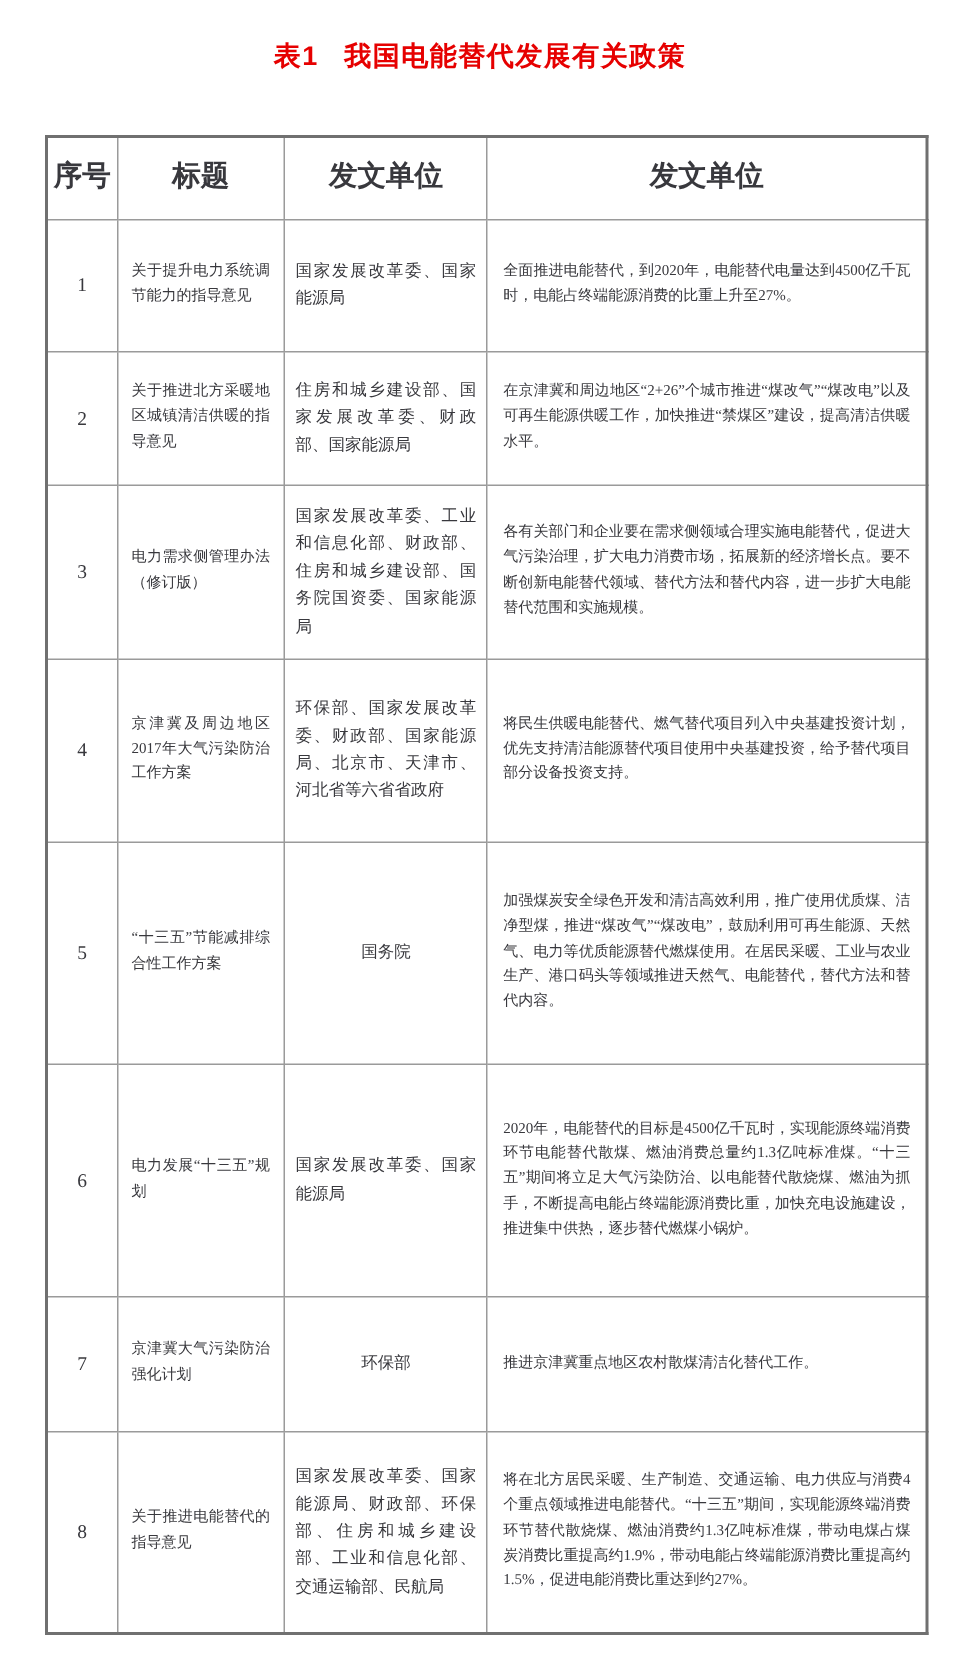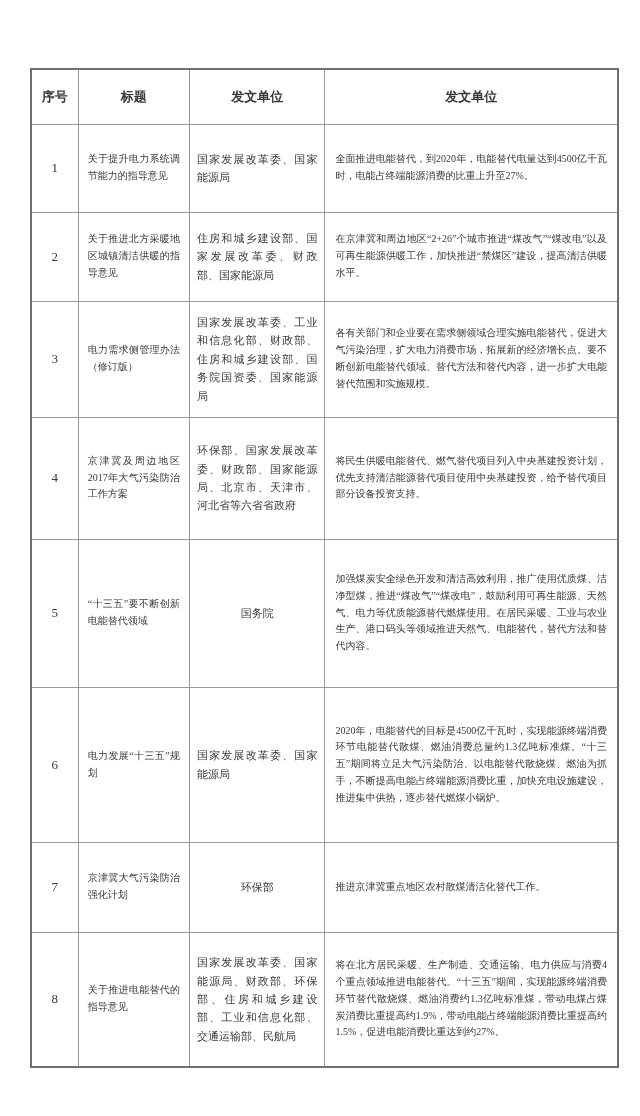--- a/index.html
+++ b/index.html
@@ -35,24 +35,24 @@
     table-layout: fixed;
     border: 2px solid var(--border-dark);
   }
   .policy-table th, .policy-table td {
     border: 1px solid var(--border);
     vertical-align: middle;
     font-size: 10px;
     line-height: 1.68;
   }
   .policy-table th {
-    font-family: Liberation Sans, sans-serif;
+    font-family: Liberation Mono, monospace;
     font-weight: bold;
     text-align: center;
-    font-size: 13px;
+    font-size: 19px;
   }
   td.cell-no { text-align: center; font-size: 13px; }
   td.cell-title { padding: 4px 9px; text-align: justify; }
   td.cell-unit { padding: 4px 7px; text-align: justify; font-size: 11px; }
   td.cell-unit.c { text-align: center; margin-top: 21px; }
   td.cell-content { padding: 6px 10px; text-align: justify; margin-top: 24px; }
   
   tr.h55  { height: 55px; }
   tr.h88  { height: 88px; }
   tr.h89  { height: 89px; }
@@ -61,20 +61,23 @@
   tr.h148 { height: 148px; }
   tr.h155 { height: 155px; }
   tr.h90  { height: 90px; }
   tr.h135 { height: 135px; }
 </style>
 </head>
 <body>
 
 <div class="page">
 
+  <div class="doc-title">
+    <span>表1</span><span class="gap"></span><span>我国电能替代发展有关政策</span>
+  </div>
 
   <table class="policy-table">
     <colgroup>
       <col style="width:47px">
       <col style="width:111px">
       <col style="width:135px">
       <col style="width:292px">
     </colgroup>
     <thead>
       <tr class="h55">
@@ -104,21 +107,21 @@
         <td class="cell-content">各有关部门和企业要在需求侧领域合理实施电能替代，促进大气污染治理，扩大电力消费市场，拓展新的经济增长点。要不断创新电能替代领域、替代方法和替代内容，进一步扩大电能替代范围和实施规模。</td>
       </tr>
       <tr class="h122">
         <td class="cell-no">4</td>
         <td class="cell-title">京津冀及周边地区2017年大气污染防治工作方案</td>
         <td class="cell-unit">环保部、国家发展改革委、财政部、国家能源局、北京市、天津市、河北省等六省省政府</td>
         <td class="cell-content">将民生供暖电能替代、燃气替代项目列入中央基建投资计划，优先支持清洁能源替代项目使用中央基建投资，给予替代项目部分设备投资支持。</td>
       </tr>
       <tr class="h148">
         <td class="cell-no">5</td>
-        <td class="cell-title">“十三五”要不断创新电能替代领域</td>
+        <td class="cell-title">“十三五”节能减排综合性工作方案</td>
         <td class="cell-unit c">国务院</td>
         <td class="cell-content">加强煤炭安全绿色开发和清洁高效利用，推广使用优质煤、洁净型煤，推进“煤改气”“煤改电”，鼓励利用可再生能源、天然气、电力等优质能源替代燃煤使用。在居民采暖、工业与农业生产、港口码头等领域推进天然气、电能替代，替代方法和替代内容。</td>
       </tr>
       <tr class="h155">
         <td class="cell-no">6</td>
         <td class="cell-title">电力发展“十三五”规划</td>
         <td class="cell-unit">国家发展改革委、国家能源局</td>
         <td class="cell-content">2020年，电能替代的目标是4500亿千瓦时，实现能源终端消费环节电能替代散煤、燃油消费总量约1.3亿吨标准煤。“十三五”期间将立足大气污染防治、以电能替代散烧煤、燃油为抓手，不断提高电能占终端能源消费比重，加快充电设施建设，推进集中供热，逐步替代燃煤小锅炉。</td>
       </tr>
       <tr class="h90">

